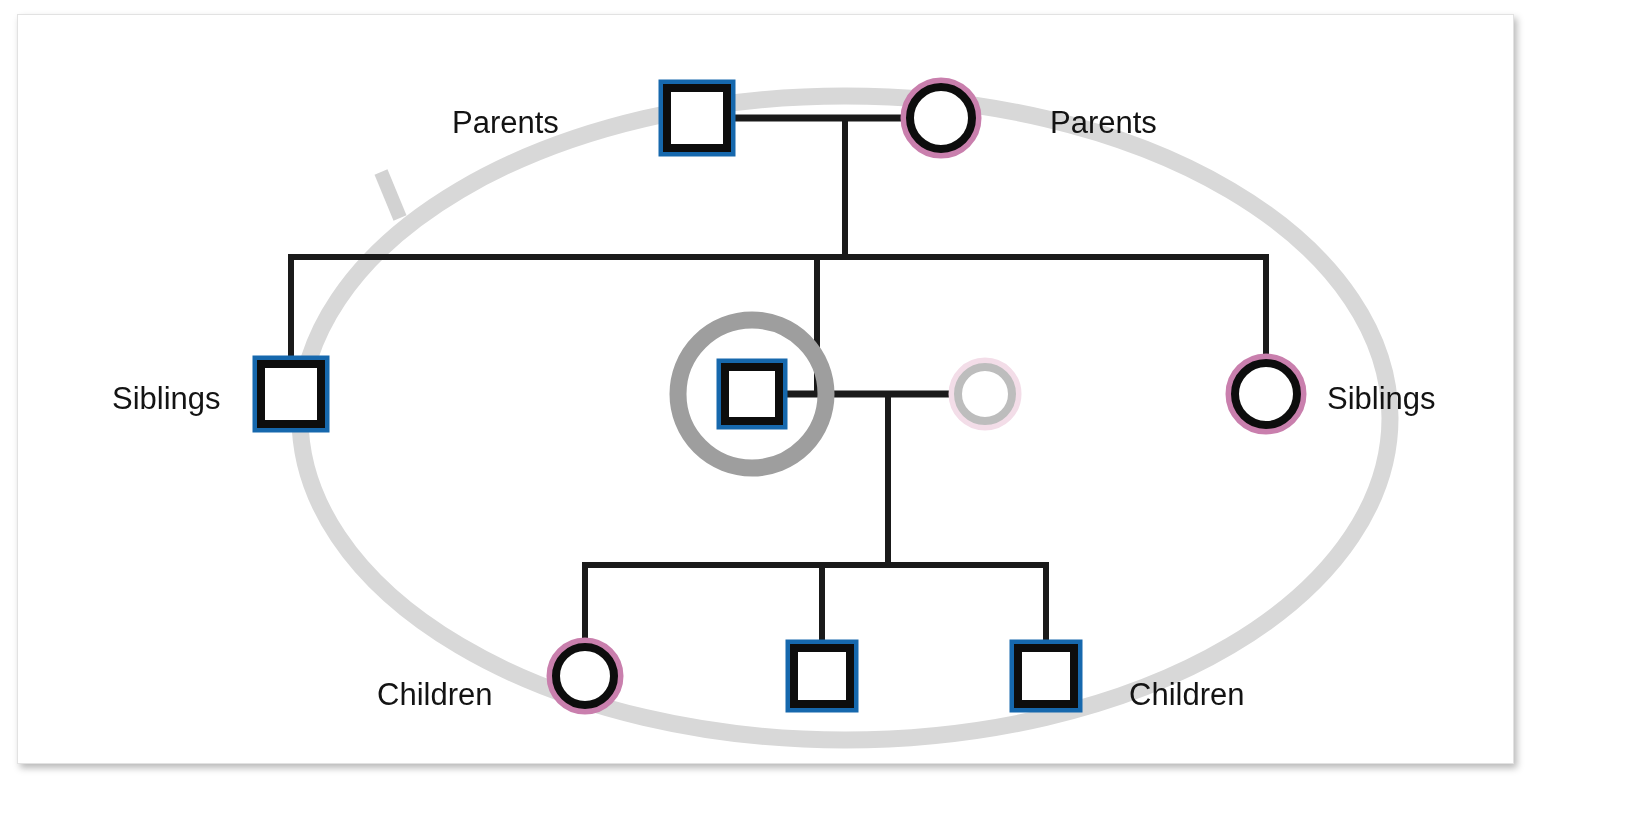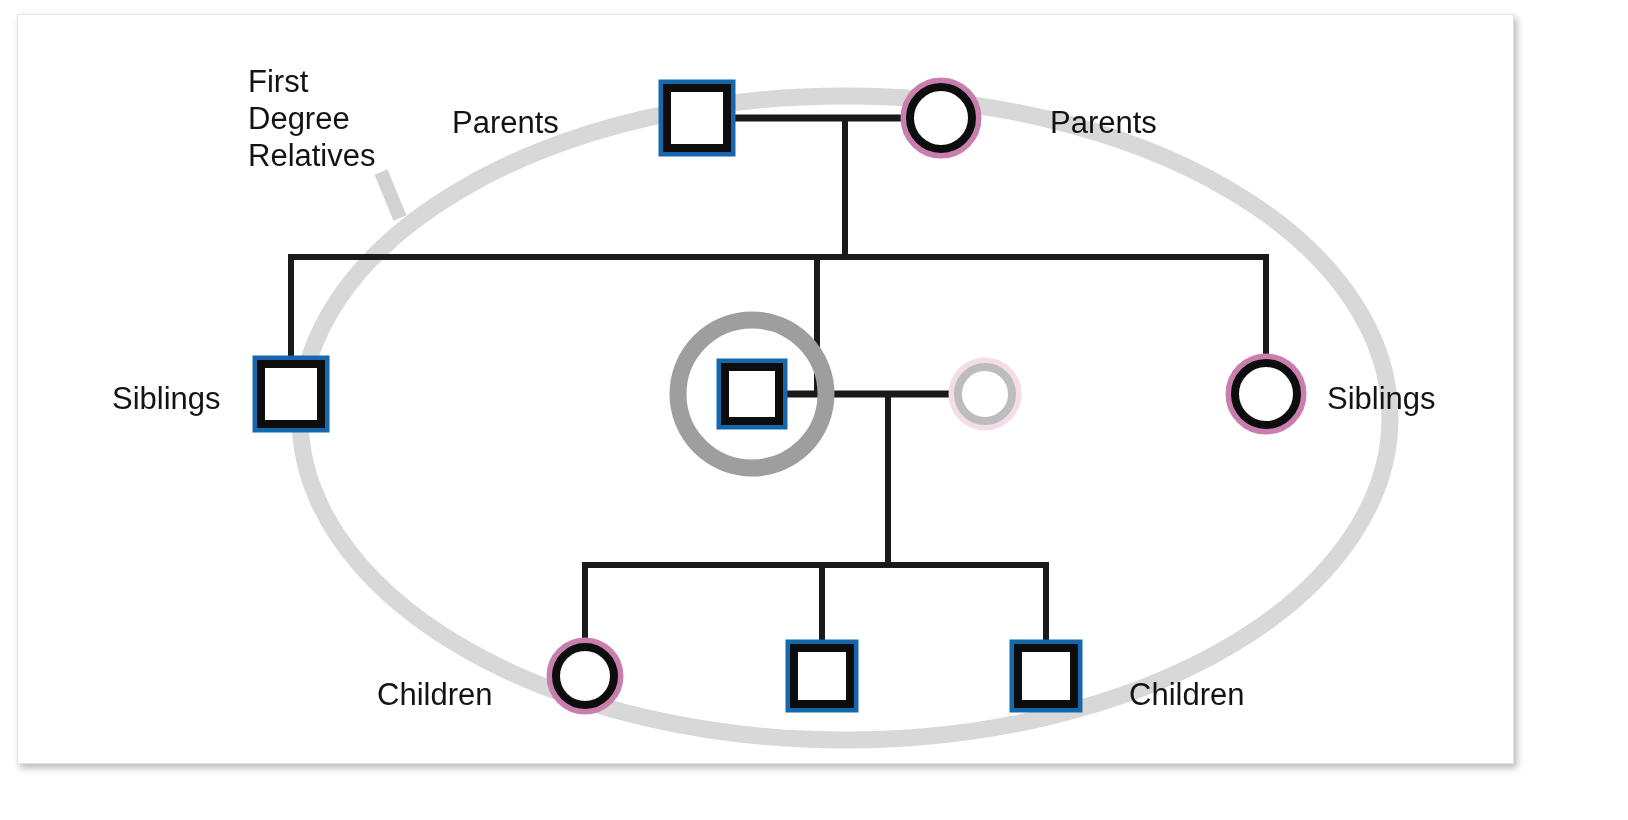--- a/index.html
+++ b/index.html
@@ -121,23 +121,20 @@
         <rect x="794" y="648" width="56" height="56" fill="#ffffff" stroke="#0d0d0d" stroke-width="8"></rect>
       </g>
 
       <g>
         <rect x="1014" y="644" width="64" height="64" fill="none" stroke="#1668ad" stroke-width="9"></rect>
         <rect x="1018" y="648" width="56" height="56" fill="#ffffff" stroke="#0d0d0d" stroke-width="8"></rect>
       </g>
     </g>
   </svg>
 
-  <div class="lbl multi" style="left:248px; top:63px;">First
-Degree
-Relatives</div>
 
   <div class="lbl" style="left:452px; top:104px;">Parents</div>
 
   <div class="lbl" style="left:1050px; top:104px;">Parents</div>
 
   <div class="lbl" style="left:112px; top:380px;">Siblings</div>
 
   <div class="lbl" style="left:1327px; top:380px;">Siblings</div>
 
   <div class="lbl" style="left:377px; top:676px;">Children</div>

